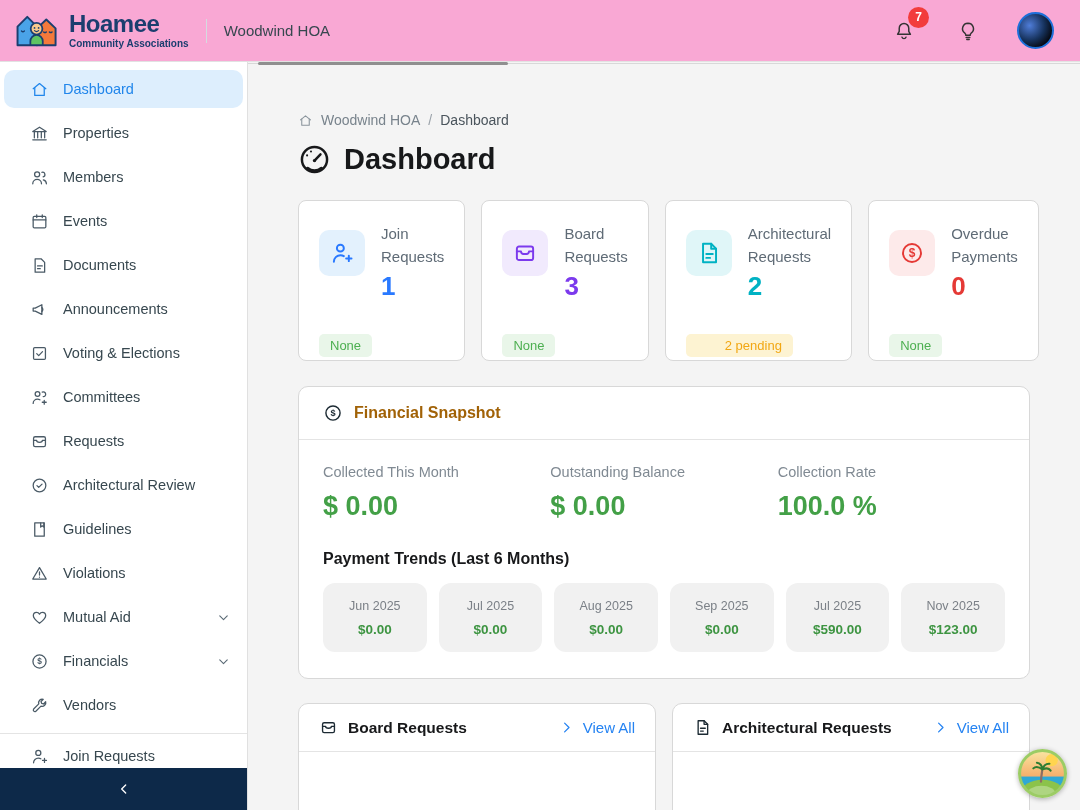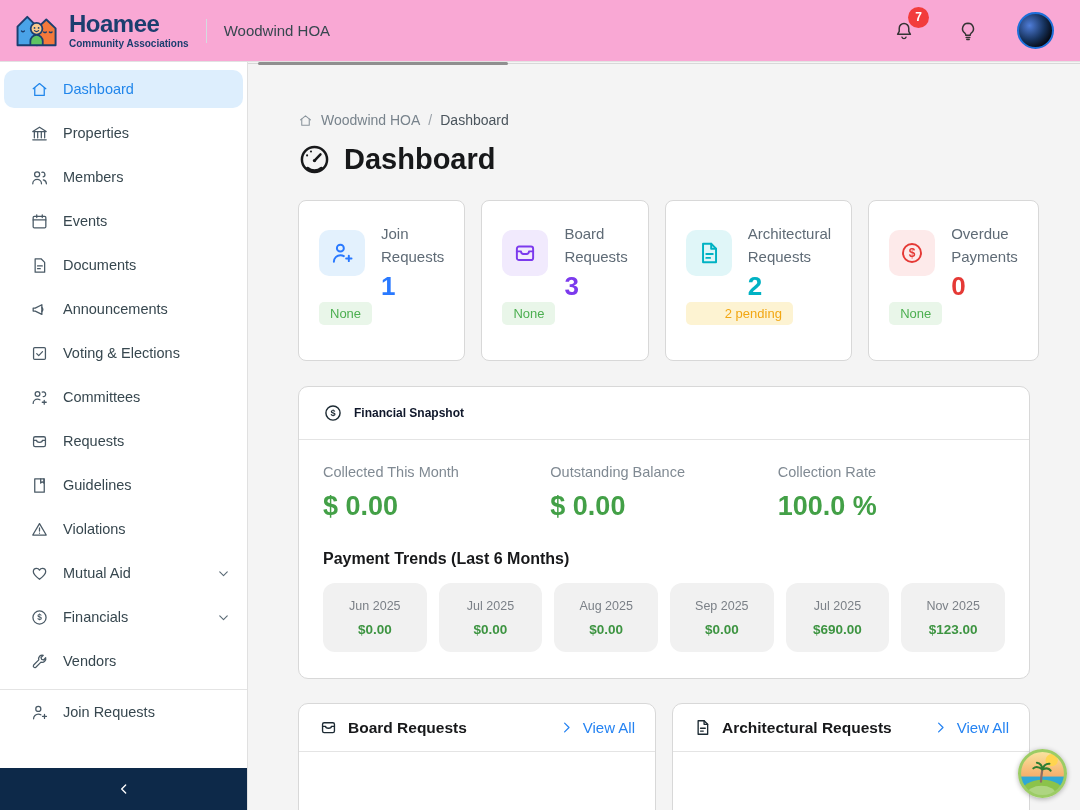--- a/index.html
+++ b/index.html
@@ -67,39 +67,39 @@
   .cards { display:grid; grid-template-columns:repeat(4,1fr); gap:16px; margin-top:24px; }
   .card { position:relative; background:#fff; border:1px solid #d8d8d8; border-radius:8px;
     height:161px; padding:20px; cursor:pointer; }
   .card-top { display:flex; gap:16px; }
   .card-icon { width:46px; height:46px; border-radius:10px; flex:none; margin-top:9px;
     display:flex; align-items:center; justify-content:center; }
   .card-icon svg { width:26px; height:26px; stroke:currentColor; fill:none; stroke-width:1.8;
     stroke-linecap:round; stroke-linejoin:round; }
   .card-label { font-size:15px; color:#5f6b76; line-height:1.5; margin-top:2px; }
   .card-count { font-size:26px; font-weight:700; margin-top:3px; }
-  .badge { position:absolute; left:20px; bottom:35px; font-size:13px; padding:4px 11px; border-radius:5px; }
+  .badge { position:absolute; left:20px; bottom:3px; font-size:13px; padding:4px 11px; border-radius:5px; }
   .badge-green { color:#4caf50; background:#e9f6e9; }
   .badge-amber { color:#f2a713; background:#fdf3d2;padding-left:39px; }
   .c-blue  .card-icon { background:#e3f1fd; color:#2979ff; }
   .c-blue  .card-count { color:#2979ff; }
   .c-purple .card-icon { background:#f1eafd; color:#7c3aed; }
   .c-purple .card-count { color:#7c3aed; }
   .c-teal  .card-icon { background:#e0f6f8; color:#00b2c3; }
   .c-teal  .card-count { color:#00b2c3; }
   .c-red   .card-icon { background:#fdeaea; color:#e53935; }
   .c-red   .card-count { color:#e53935; }
 
   
   .panel { background:#fff; border:1px solid #d8d8d8; border-radius:10px; margin-top:25px; }
   .panel-header { display:flex; align-items:center; gap:11px; padding:16px 24px;
     border-bottom:1px solid #e4e4e4; }
   .panel-header svg { width:20px; height:20px; stroke:#1c2a33; fill:none; stroke-width:1.7;
     stroke-linecap:round; stroke-linejoin:round; }
-  .panel-title { font-size:12px; font-weight:700; color:#0f172a; }
+  .panel-title { font-size:16px; font-weight:700; color:#a16207; }
   .panel-body { padding:24px 24px 26px; }
   .metrics { display:grid; grid-template-columns:1fr 1fr 1fr; }
   .metric-label { font-size:14.5px; color:#808a93; }
   .metric-value { font-size:27px; font-weight:700; color:#43a047; margin-top:11px; }
   .trends-title { font-size:16px; font-weight:700; color:#17181a; margin-top:28px; }
   .trends { display:grid; grid-template-columns:repeat(6,1fr); gap:12px; margin-top:15px; }
   .trend { background:#f1f1f1; border-radius:12px; text-align:center; padding:16px 6px 15px; }
   .trend-month { font-size:12.5px; color:#7b8087; }
   .trend-amount { font-size:13.5px; font-weight:700; color:#3d9441; margin-top:9px; }
 
@@ -228,20 +228,27 @@
     </div>
     <div class="nav-item">
       <svg class="nicon" viewBox="0 0 24 24">
           <rect x="4.5" y="6" width="15" height="12.5" rx="2"></rect>
           <path d="M4.5 10.5 H8.3 C8.3 12 9.8 13 12 13 s3.7-1 3.7-2.5 H19.5"></path>
         </svg>
       <span>Requests</span>
     </div>
     <div class="nav-item">
       <svg class="nicon" viewBox="0 0 24 24">
+          <circle cx="12" cy="12" r="8"></circle>
+          <path d="M8.8 12.2 L11 14.4 L15.2 10.2"></path>
+        </svg>
+      <span>Architectural Review</span>
+    </div>
+    <div class="nav-item">
+      <svg class="nicon" viewBox="0 0 24 24">
           <path d="M6 3.5 H18 V20.5 H6 Z"></path>
           <path d="M13.5 3.5 V9 l2-1.6 2 1.6 V3.5"></path>
         </svg>
       <span>Guidelines</span>
     </div>
     <div class="nav-item">
       <svg class="nicon" viewBox="0 0 24 24">
           <path d="M12 4.5 L20.5 19 H3.5 Z"></path>
           <path d="M12 10 v4 M12 16.6 v.01"></path>
         </svg>
@@ -417,21 +424,21 @@
           <div class="trend">
             <div class="trend-month">Aug 2025</div>
             <div class="trend-amount">$0.00</div>
           </div>
           <div class="trend">
             <div class="trend-month">Sep 2025</div>
             <div class="trend-amount">$0.00</div>
           </div>
           <div class="trend">
             <div class="trend-month">Jul 2025</div>
-            <div class="trend-amount">$690.00</div>
+            <div class="trend-amount">$590.00</div>
           </div>
           <div class="trend">
             <div class="trend-month">Nov 2025</div>
             <div class="trend-amount">$123.00</div>
           </div>
         </div>
       </div>
     </section>
 
     <div class="bottom">

